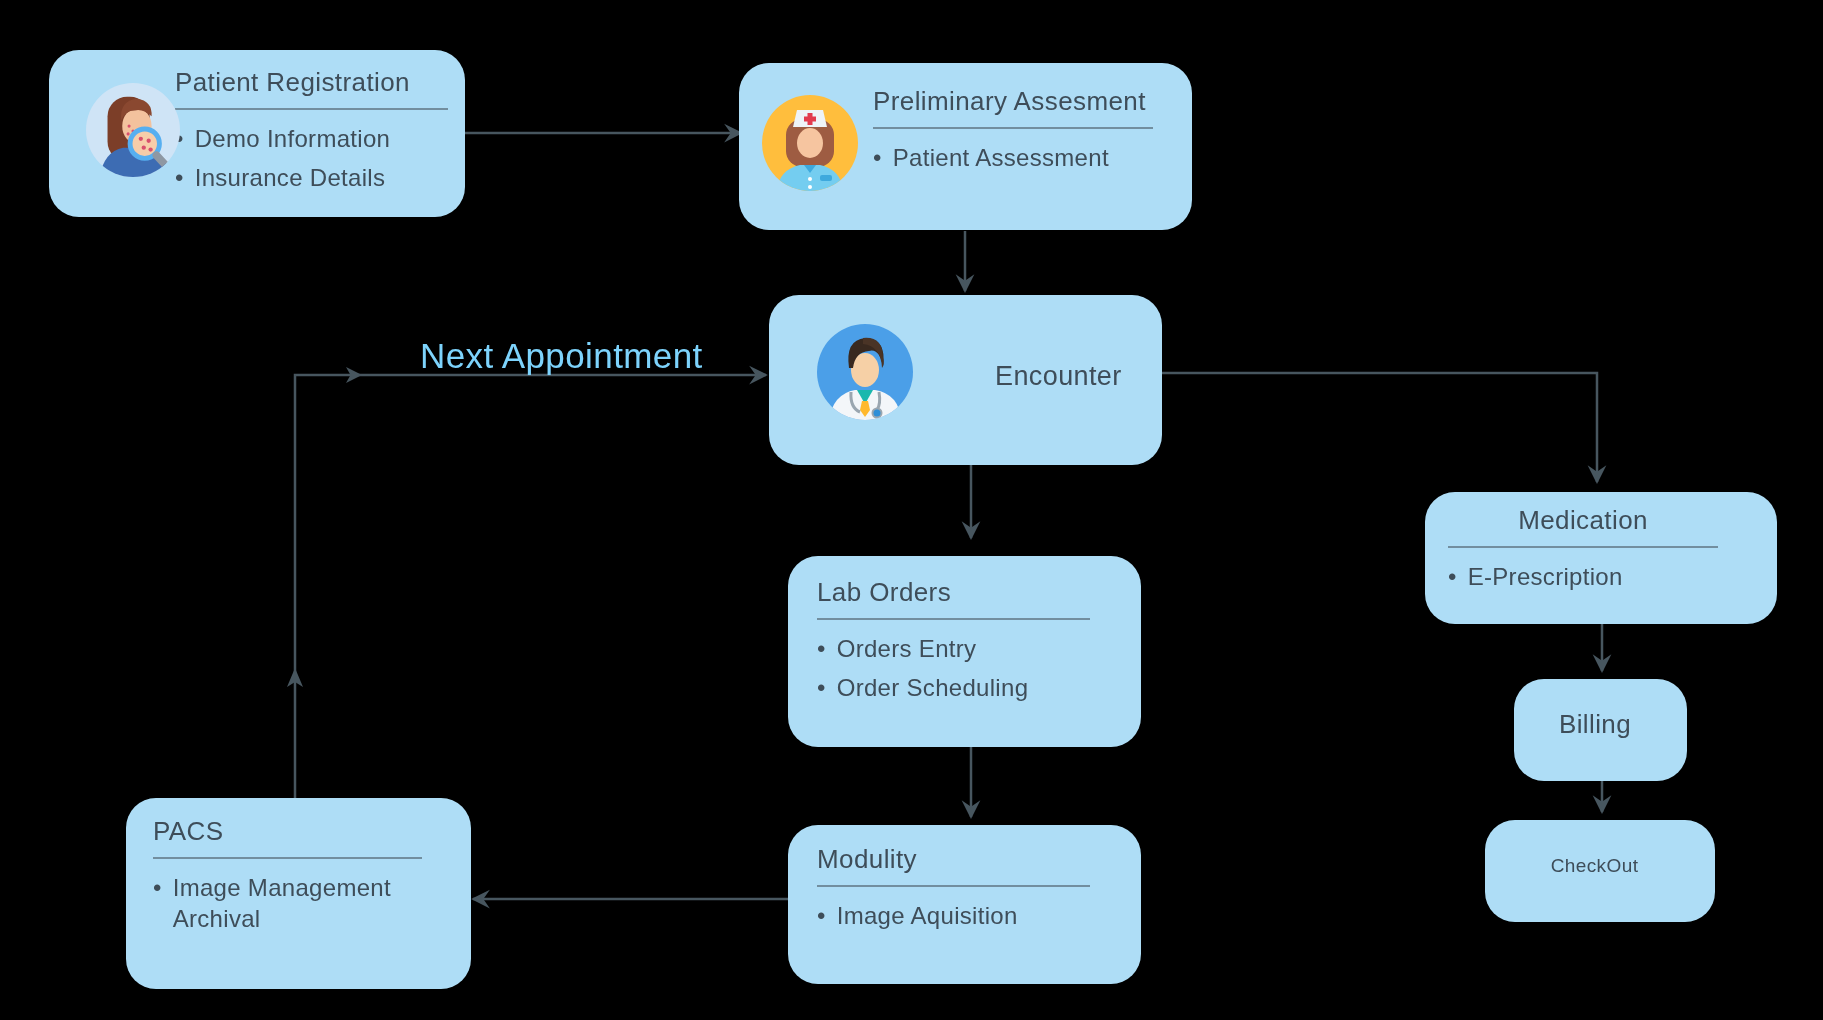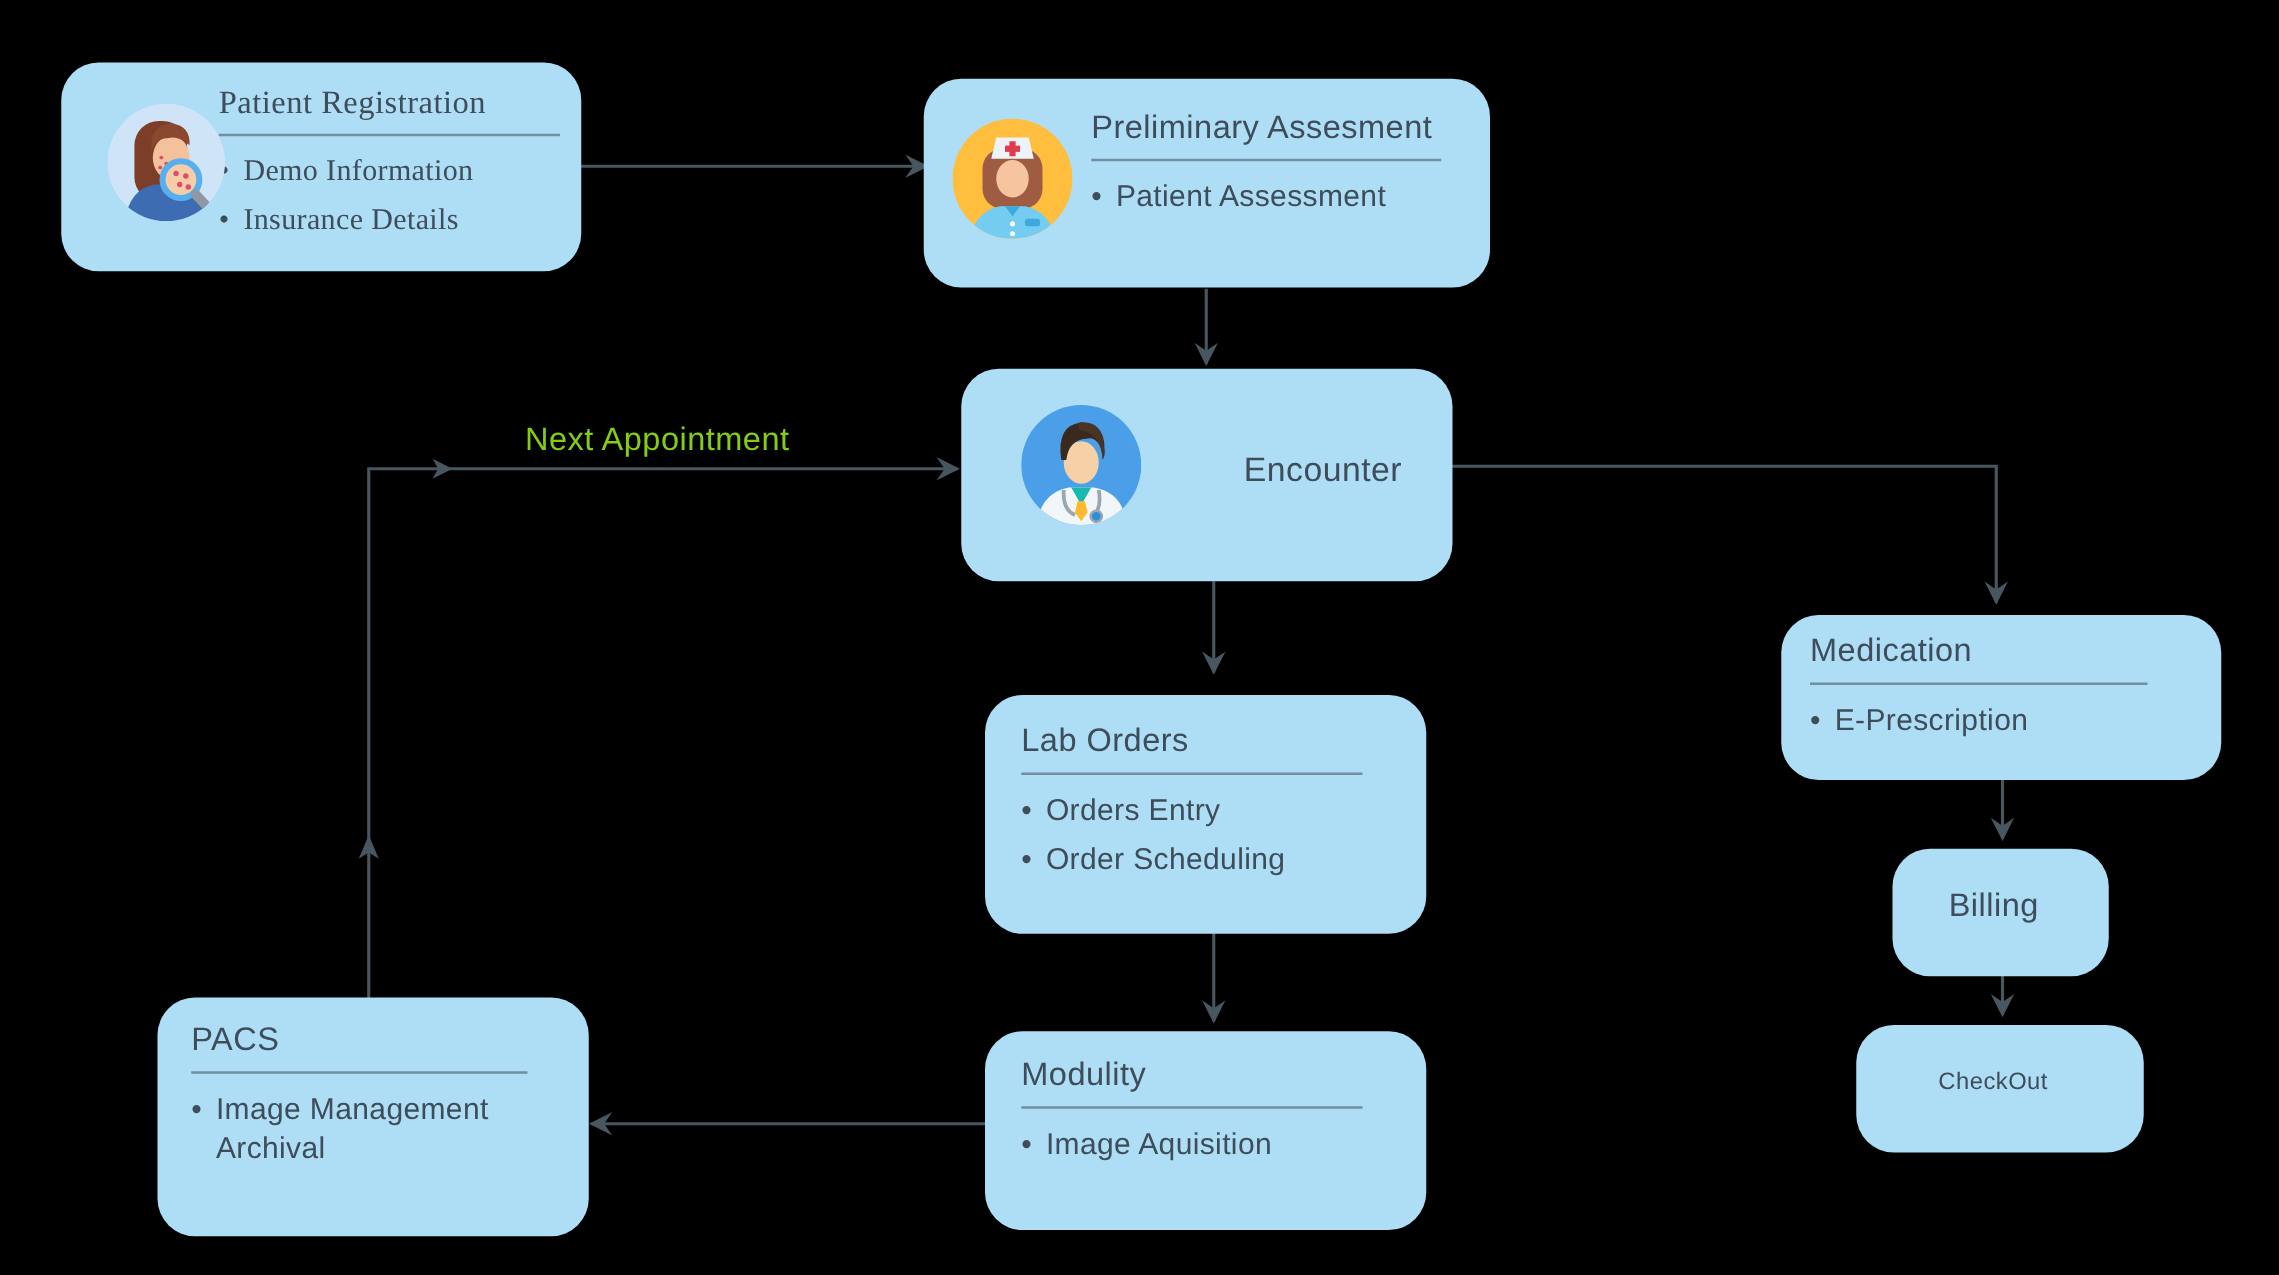--- a/index.html
+++ b/index.html
@@ -14,21 +14,21 @@
   .card.shadow-br::before{left:-3px;top:-3px;right:-14px;bottom:-14px;}
 
   .card h3{margin:0;font-size:26px;font-weight:normal;letter-spacing:.4px;color:#3e4d59;
         padding-bottom:10px;border-bottom:2px solid rgba(74,90,102,.6);}
   .card ul{list-style:none;margin:13px 0 0;padding:0;font-size:24px;letter-spacing:.3px;}
   .card li{display:flex;margin-bottom:8px;line-height:31px;}
   .card li .dot{margin-right:11px;}
 
   .avatar{position:absolute;}
 
-  #card-patient{left:58px;top:55px;width:398px;height:150px;font-family:Liberation Serif, serif;}
+  #card-patient{left:58px;top:55px;width:398px;height:150px;}
   #card-patient .body{padding:12px 8px 0 117px;}
   #card-patient .avatar{left:28px;top:28px;}
 
   #card-preliminary{left:748px;top:68px;width:435px;height:150px;}
   #card-preliminary .body{padding:18px 30px 0 125px;}
   #card-preliminary .avatar{left:14px;top:27px;}
 
   #card-encounter{left:778px;top:300px;width:375px;height:153px;}
   #card-encounter .avatar{left:39px;top:24px;}
   #card-encounter .solo-title{position:absolute;left:170px;top:0;height:100%;
@@ -36,29 +36,29 @@
 
   #card-laborders{left:797px;top:561px;width:335px;height:174px;}
   #card-laborders .body{padding:16px 42px 0 20px;}
 
   #card-modulity{left:797px;top:830px;width:335px;height:142px;}
   #card-modulity .body{padding:14px 42px 0 20px;}
 
   #card-pacs{left:135px;top:803px;width:327px;height:174px;}
   #card-pacs .body{padding:13px 40px 0 18px;}
 
-  #card-medication{left:1428px;top:495px;width:335px;height:115px;}
+  #card-medication{left:1428px;top:495px;width:335px;height:115px;text-align:center;}
   #card-medication .body{padding:10px 45px 0 20px;}
 
   #card-billing{left:1517px;top:682px;width:156px;height:85px;
         display:flex;align-items:center;justify-content:center;font-size:26px;letter-spacing:.4px;}
   #card-checkout{left:1488px;top:823px;width:213px;height:85px;
         display:flex;align-items:center;justify-content:center;font-size:19px;letter-spacing:.4px;}
 
-  .edge-label{position:absolute;color:#84cc16;font-size:26px;letter-spacing:.4px;z-index:1;}
+  .edge-label{position:absolute;color:#7dd3fc;font-size:35px;letter-spacing:.4px;z-index:1;}
   #label-next{left:420px;top:336px;}
   #label-imgcomp{left:300px;top:566px;width:215px;line-height:31px;}
 </style>
 </head>
 <body>
 
 <div class="stage">
 
   <svg class="edges" width="1823" height="1020" viewBox="0 0 1823 1020">
     <defs>

